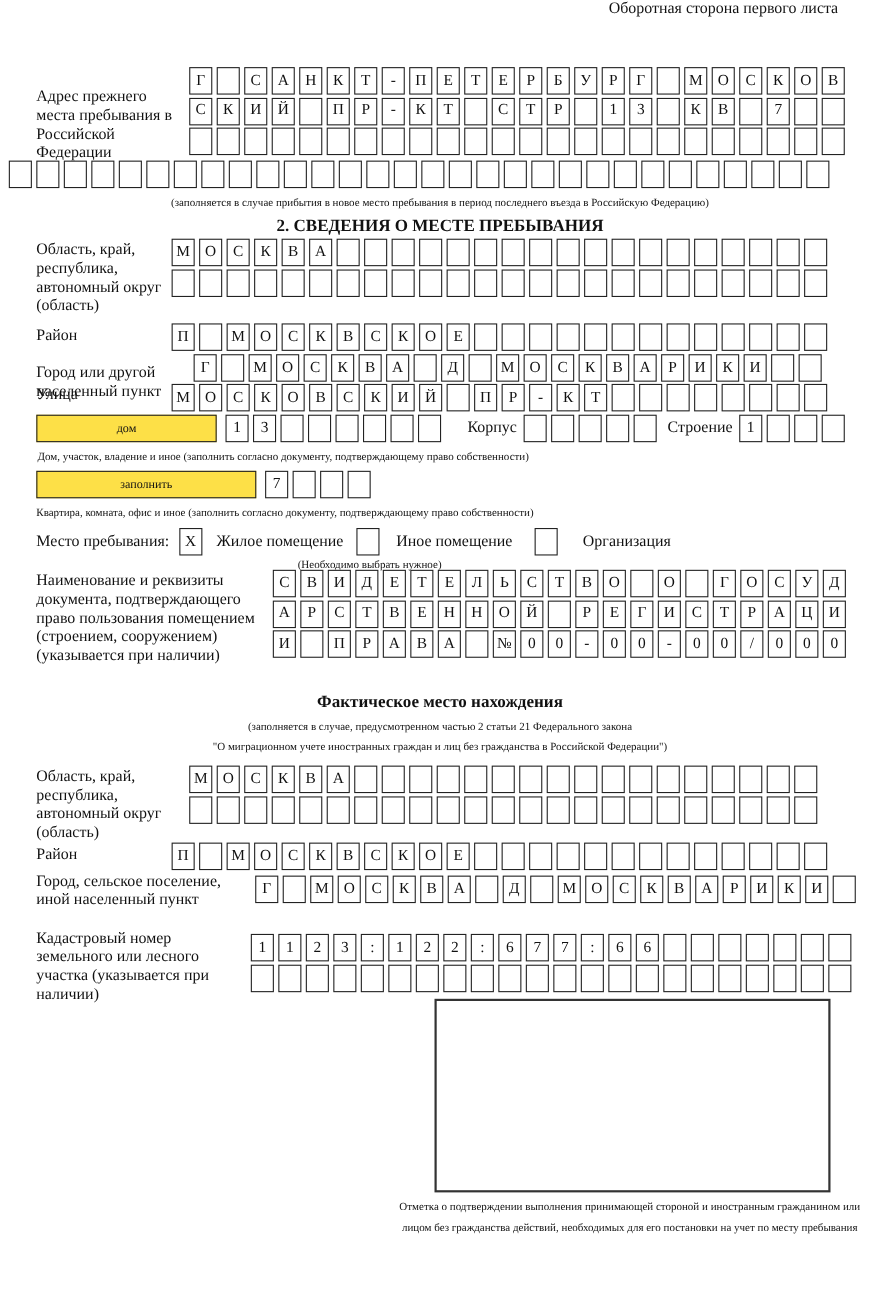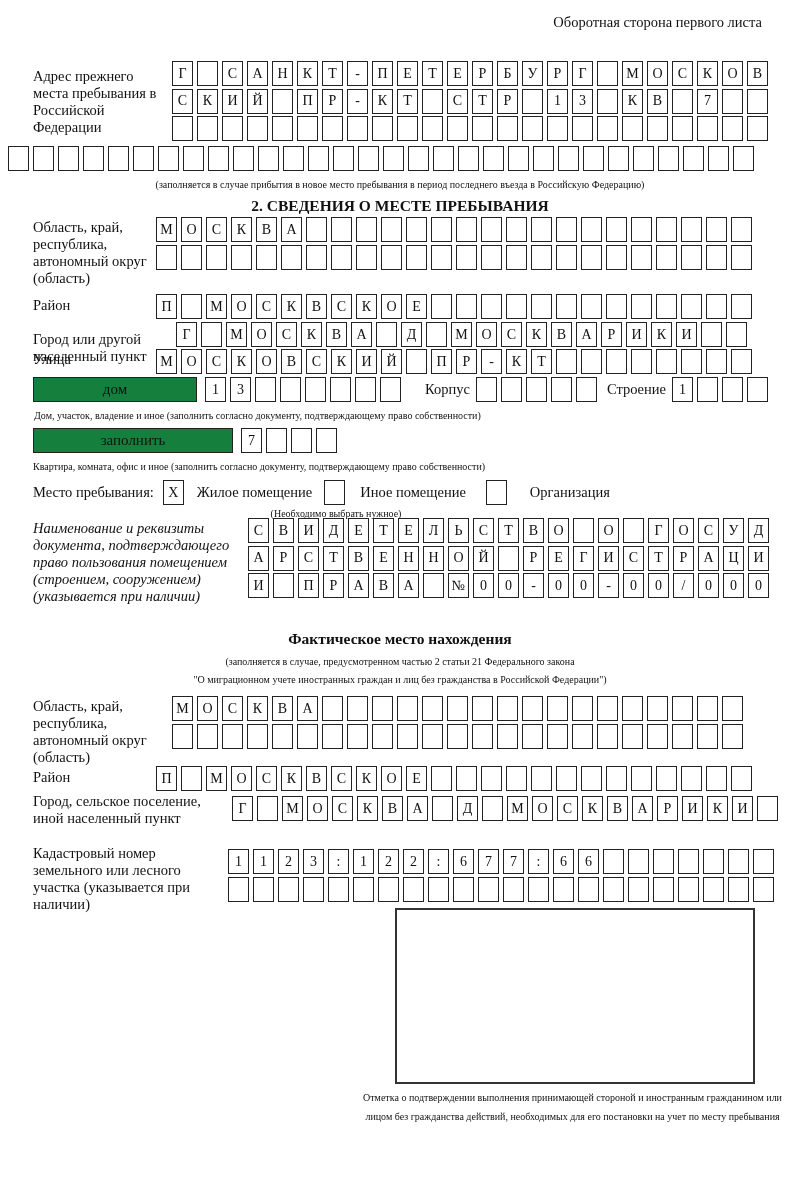--- a/index.html
+++ b/index.html
@@ -25,39 +25,39 @@
     margin-right:4px;
     display:flex;align-items:center;justify-content:center;
     font-size:14px;line-height:1;
     background:#fff;
     flex:0 0 auto;
   }
   .labelbox{
     border:1.6px solid #222;
     height:23px;
     display:flex;align-items:center;justify-content:center;
-    font-size:15px;
+    font-size:11px;
     flex:0 0 auto;
-    background:#15803d;
+    background:#fde047;
   }
   .inlinerow{display:flex;align-items:center;}
   .inline-label{font-size:14.5px;white-space:nowrap;}
   .stamp-box{
     border:2px solid #333;
     background:#fff;
   }
 </style>
 </head>
 <body>
 
 <div class="page">
 
-  <div class="abs title-right" style="left:0;top:26;width:762px;text-align:right;margin-top:14px;">Оборотная сторона первого листа</div>
-
-  <div class="abs label" style="left:33px;top:68px;width:135px;">Адрес прежнего места пребывания в Российской Федерации</div>
+  <div class="abs title-right" style="left:0;top:26;width:762px;text-align:right;">Оборотная сторона первого листа</div>
+
+  <div class="abs label" style="left:33px;top:80px;width:135px;">Адрес прежнего места пребывания в Российской Федерации</div>
   <div class="abs rows" style="left:172px;top:61px;">
     <div class="boxrow">
         <span class="cell">Г</span>
         <span class="cell"></span>
         <span class="cell">С</span>
         <span class="cell">А</span>
         <span class="cell">Н</span>
         <span class="cell">К</span>
         <span class="cell">Т</span>
         <span class="cell">-</span>
@@ -351,21 +351,21 @@
   <div class="abs inlinerow" style="left:33px;top:480px;">
     <span class="inline-label">Место пребывания:</span>
     <span class="cell" style="margin-left:9px;">X</span>
     <span class="inline-label" style="margin-left:9px;">Жилое помещение</span>
     <span class="cell" style="margin-left:12px;"></span>
     <span class="inline-label" style="margin-left:11px;">Иное помещение</span>
     <span class="cell" style="margin-left:20px;"></span>
     <span class="inline-label" style="margin-left:19px;">Организация</span>
   </div>
 
-  <div class="abs label" style="left:33px;top:520px;width:212px;font-style:italic;">Наименование и реквизиты документа, подтверждающего право пользования помещением (строением, сооружением) (указывается при наличии)</div>
+  <div class="abs label" style="left:33px;top:520px;width:212px;">Наименование и реквизиты документа, подтверждающего право пользования помещением (строением, сооружением) (указывается при наличии)</div>
   <div class="abs rows" style="left:248px;top:518px;">
     <div class="boxrow">
         <span class="cell">С</span>
         <span class="cell">В</span>
         <span class="cell">И</span>
         <span class="cell">Д</span>
         <span class="cell">Е</span>
         <span class="cell">Т</span>
         <span class="cell">Е</span>
         <span class="cell">Л</span>

